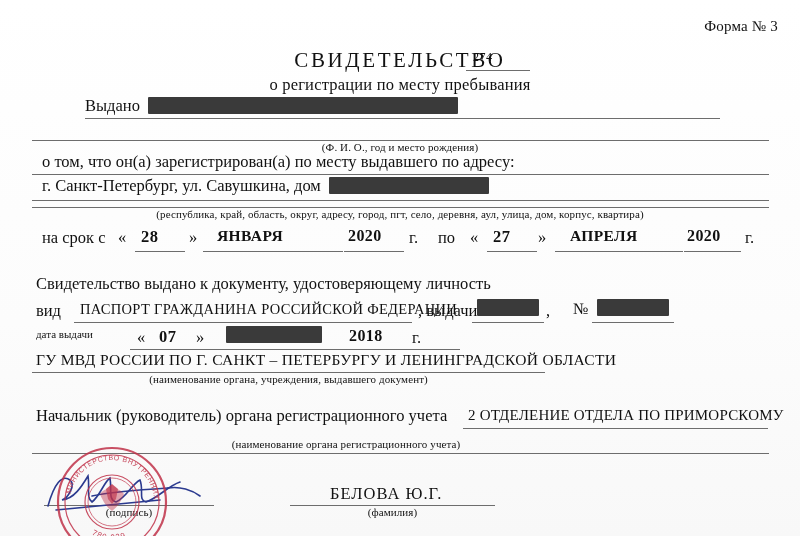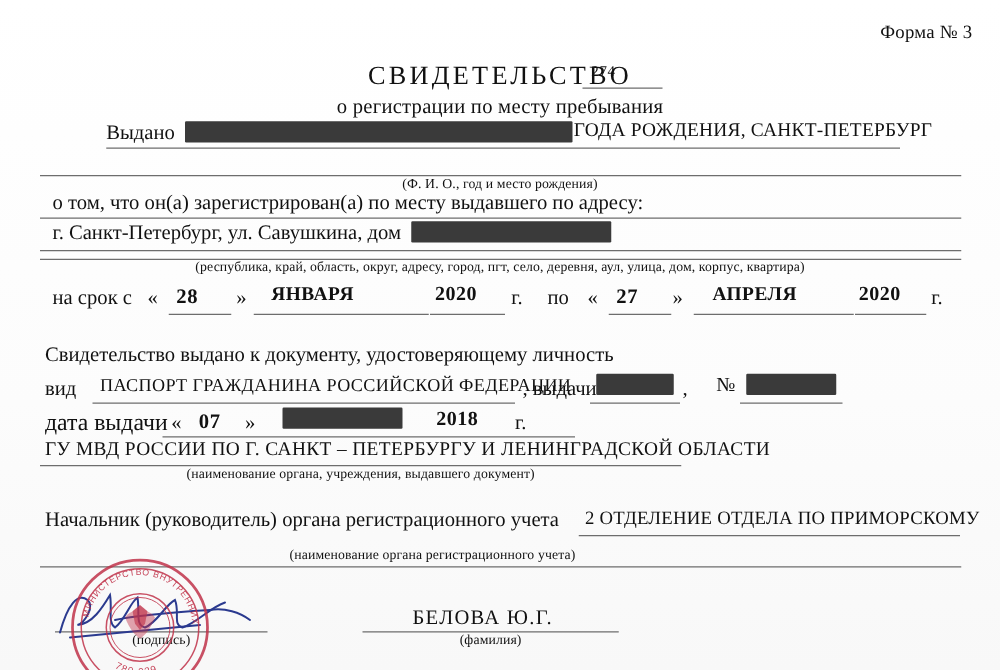--- a/index.html
+++ b/index.html
@@ -131,21 +131,21 @@
   .vid-value { top: 301px; left: 80px; font-size: 14.5px; letter-spacing: 0.3px; }
   .vid-line { top: 322px; left: 74px; width: 338px; }
   .seriya { top: 301px; left: 418px; font-size: 16.5px; }
   .seriya-redact { top: 299px; left: 477px; width: 62px; height: 17px; }
   .seriya-line { top: 322px; left: 472px; width: 72px; }
   .comma1 { top: 301px; left: 546px; font-size: 16.5px; }
   .nomer-sym { top: 300px; left: 573px; font-size: 16px; }
   .nomer-redact { top: 299px; left: 597px; width: 72px; height: 17px; }
   .nomer-line { top: 322px; left: 592px; width: 82px; }
 
-  .date-label { top: 328px; left: 36px; font-size: 19px; }
+  .date-label { top: 328px; left: 36px; font-size: 11px; }
   .date-q1 { top: 328px; left: 137px; font-size: 16.5px; }
   .date-07 { top: 327px; left: 159px; font-size: 16.5px; font-weight: bold; letter-spacing: 0.5px; }
   .date-q2 { top: 328px; left: 196px; font-size: 16.5px; }
   .date-redact { top: 326px; left: 226px; width: 96px; height: 17px; }
   .date-year { top: 327px; left: 349px; font-size: 16px; font-weight: bold; letter-spacing: 0.4px; }
   .date-g { top: 328px; left: 412px; font-size: 16.5px; }
   .date-line { top: 349px; left: 130px; width: 330px; }
 
   .organ-text { top: 351px; left: 36px; font-size: 15.5px; letter-spacing: 0.3px; }
   .organ-line { top: 372px; left: 32px; width: 513px; }
@@ -190,21 +190,20 @@
 
   <div class="abs form-no">Форма № 3</div>
 
   <div class="abs title">СВИДЕТЕЛЬСТВО</div>
   <div class="abs title-num">274</div>
   <div class="abs line title-num-line"></div>
   <div class="abs subtitle">о регистрации по месту пребывания</div>
 
   <div class="abs lbl row-vydano-label">Выдано</div>
   <div class="abs redact row-vydano-redact"></div>
-  <div class="abs row-vydano-text">ГОДА РОЖДЕНИЯ, САНКТ-ПЕТЕРБУРГ</div>
   <div class="abs line row-vydano-line"></div>
 
   <div class="abs line line2"></div>
   <div class="abs small-caption cap-fio">(Ф. И. О., год и место рождения)</div>
 
   <div class="abs lbl row-otom">о том, что он(а) зарегистрирован(а) по месту выдавшего по адресу:</div>
   <div class="abs line row-otom-line"></div>
 
   <div class="abs addr-text">г. Санкт-Петербург, ул. Савушкина, дом</div>
   <div class="abs redact addr-redact"></div>

